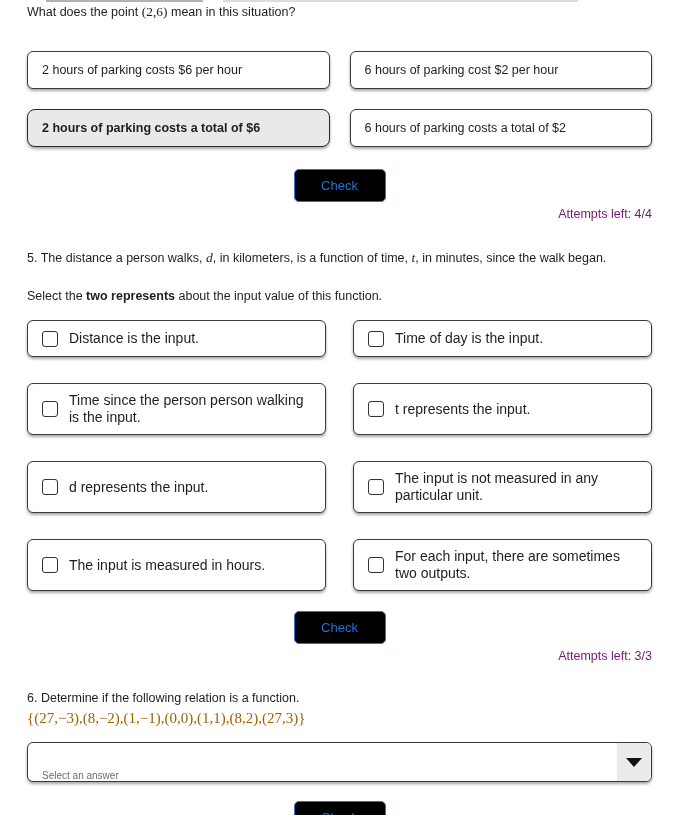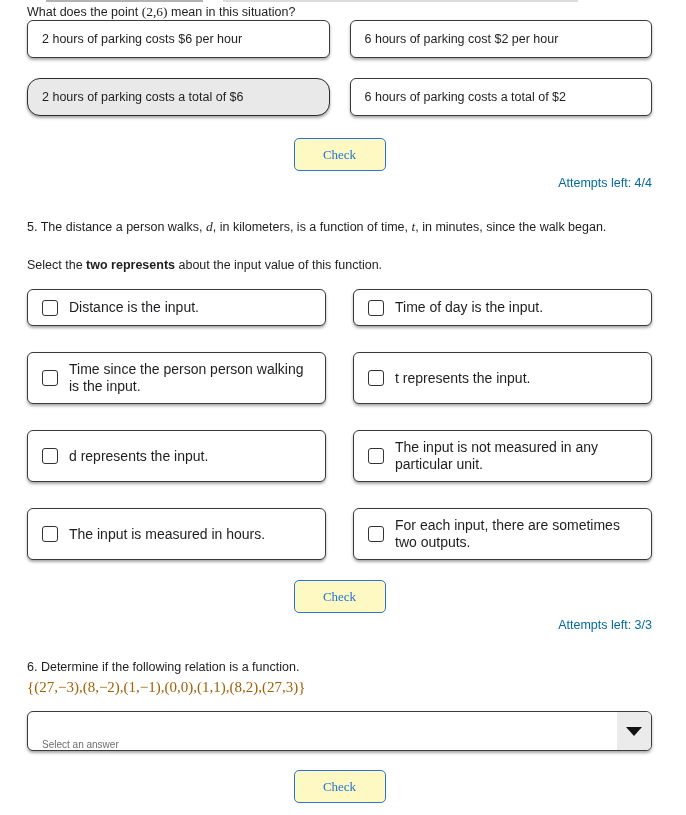--- a/index.html
+++ b/index.html
@@ -40,34 +40,34 @@
   .answer-btn {
     font-family:"Liberation Sans", sans-serif;
     border:1px solid #3a3a3a; border-radius:6px;
     background:#ffffff;
     box-shadow:0 2px 3px rgba(0,0,0,0.35);
     min-height:38px; padding:4px 14px;
     display:flex; align-items:center; text-align:left;
     font-size:12.5px; color:#1e1e20; cursor:pointer;
   }
   .answer-btn.selected {
-    background:#e9e9e9; border-radius:13px; border-color:#2b2b2b;
+    background:#e9e9e9; border-radius:8px; border-color:#2b2b2b;font-weight:bold;
   }
 
   .check-row { text-align:center; }
   .check-btn {
-    font-family:Liberation Serif, serif;
+    font-family:Liberation Sans, sans-serif;
     width:92px; height:33px;
     border:1px solid #2a72d8; border-radius:5px;
-    background:#fef9c3; color:#2173d8;
+    background:#000000; color:#2173d8;
     font-size:13px; cursor:pointer;
   }
 
   .attempts {
-    text-align:right; font-size:12.5px; color:#0369a1; margin-top:5px;
+    text-align:right; font-size:12.5px; color:#701a75; margin-top:5px;
   }
 
   .cb-option {
     border:1px solid #3a3a3a; border-radius:6px;
     background:#ffffff;
     box-shadow:0 2px 3px rgba(0,0,0,0.35);
     min-height:37px; padding:8px 14px;
     display:flex; align-items:center; gap:11px;
     font-size:14px; line-height:17px; cursor:pointer;
   }
@@ -97,21 +97,21 @@
   }
   .dd-caret {
     width:0; height:0;
     border-left:8px solid transparent;
     border-right:8px solid transparent;
     border-top:9px solid #121212;
   }
 
   
   .q4-question { margin-top:1px; }
-  .q4-grid     { margin-top:0;gap:20px; }
+  .q4-grid     { margin-top:31px;gap:20px; }
   .q4-check    { margin-top:22px; }
   .q5-text     { margin-top:29px; }
   .q5-prompt   { margin-top:23px; }
   .q5-grid     { margin-top:16px; row-gap:26px; }
   .q5-check    { margin-top:20px; }
   .q6-title    { margin-top:28px; }
   .q6-dropdown { margin-top:15px; }
   .q6-check    { margin-top:19px; }
 </style>
 </head>

